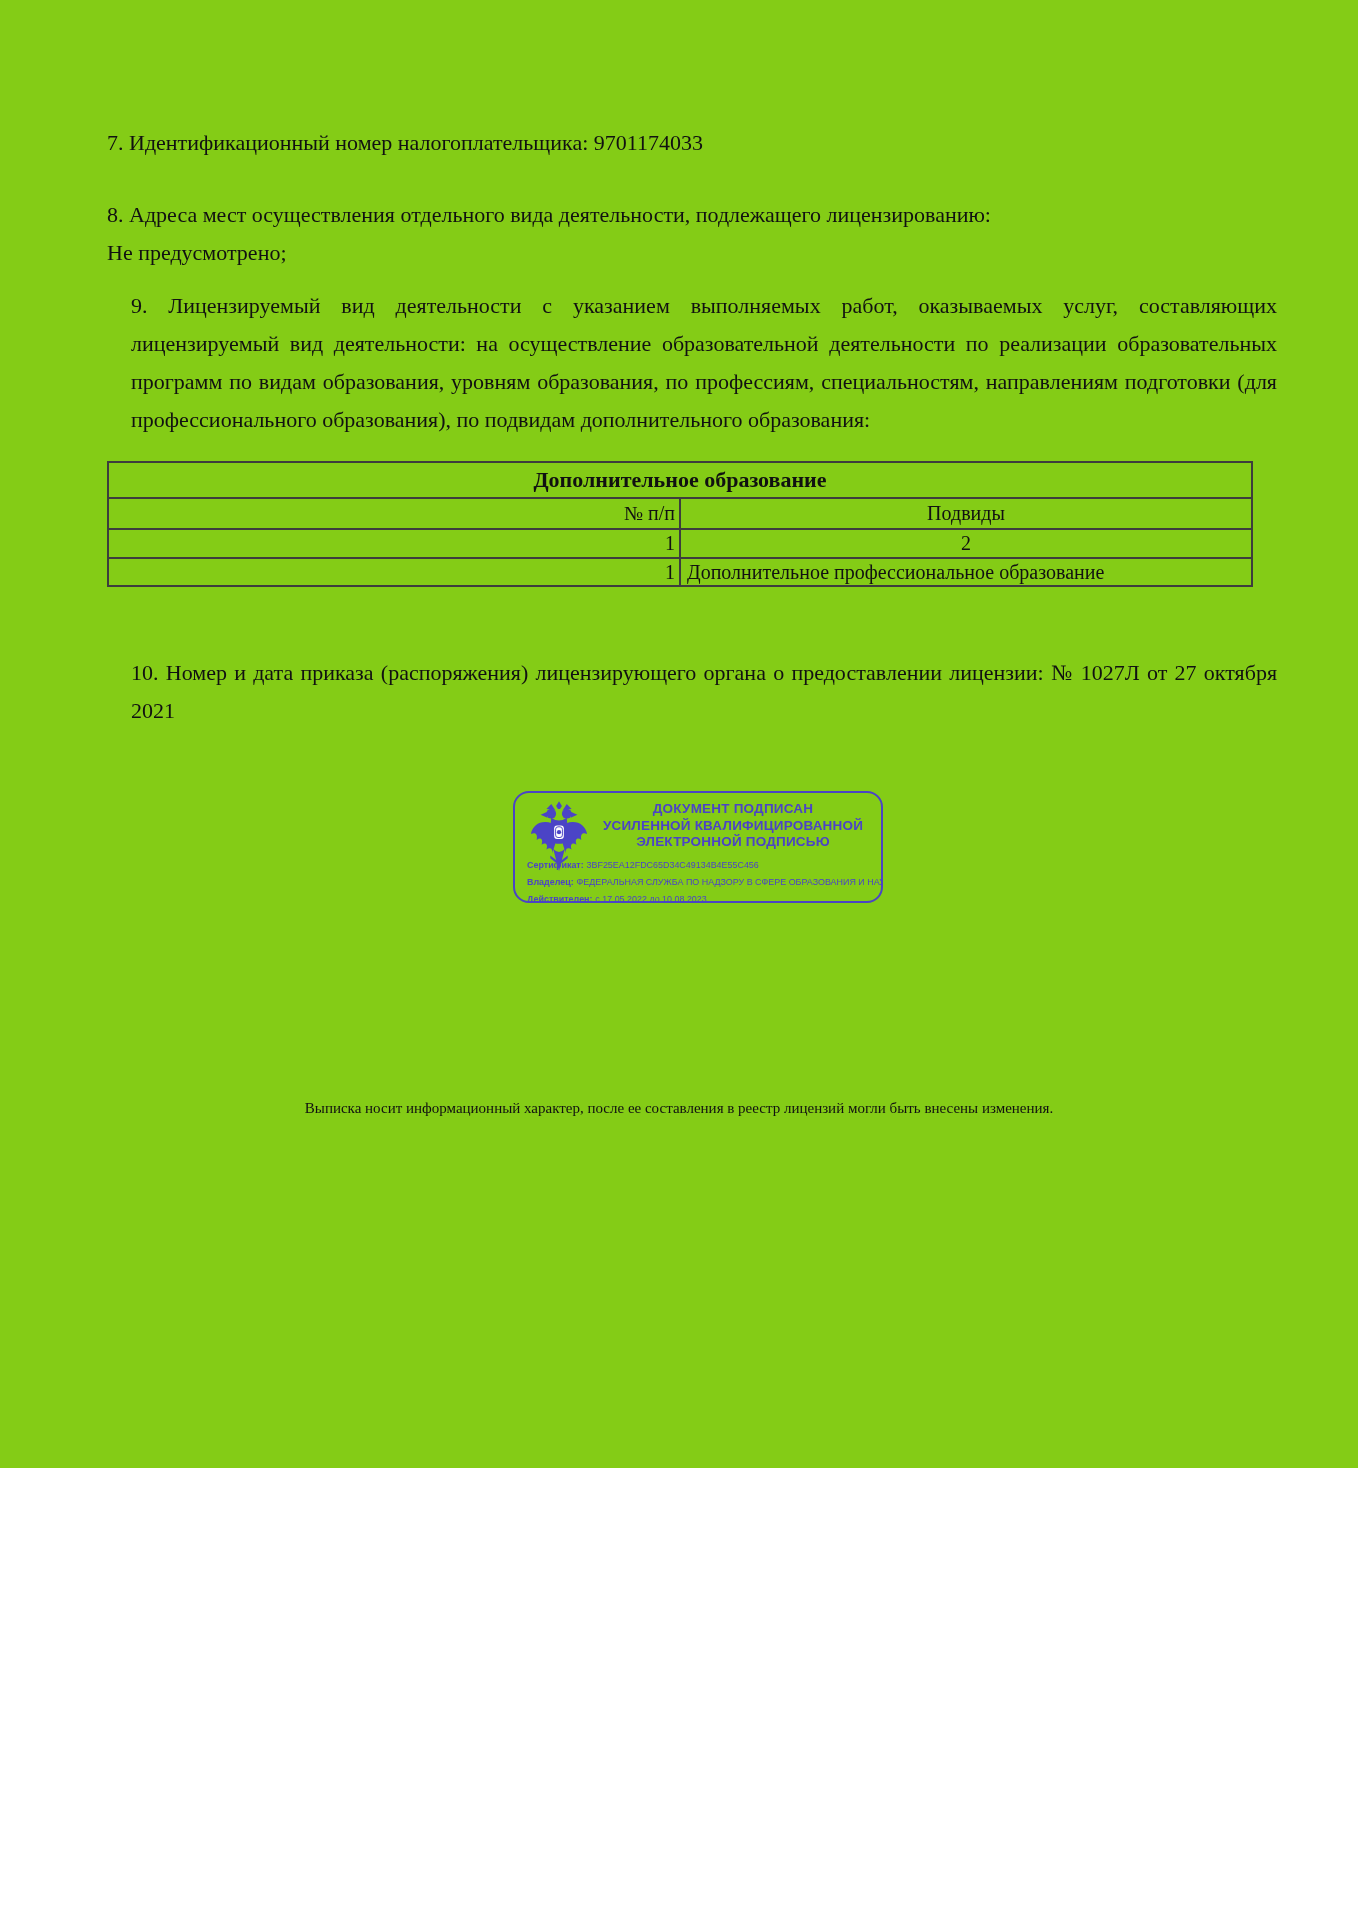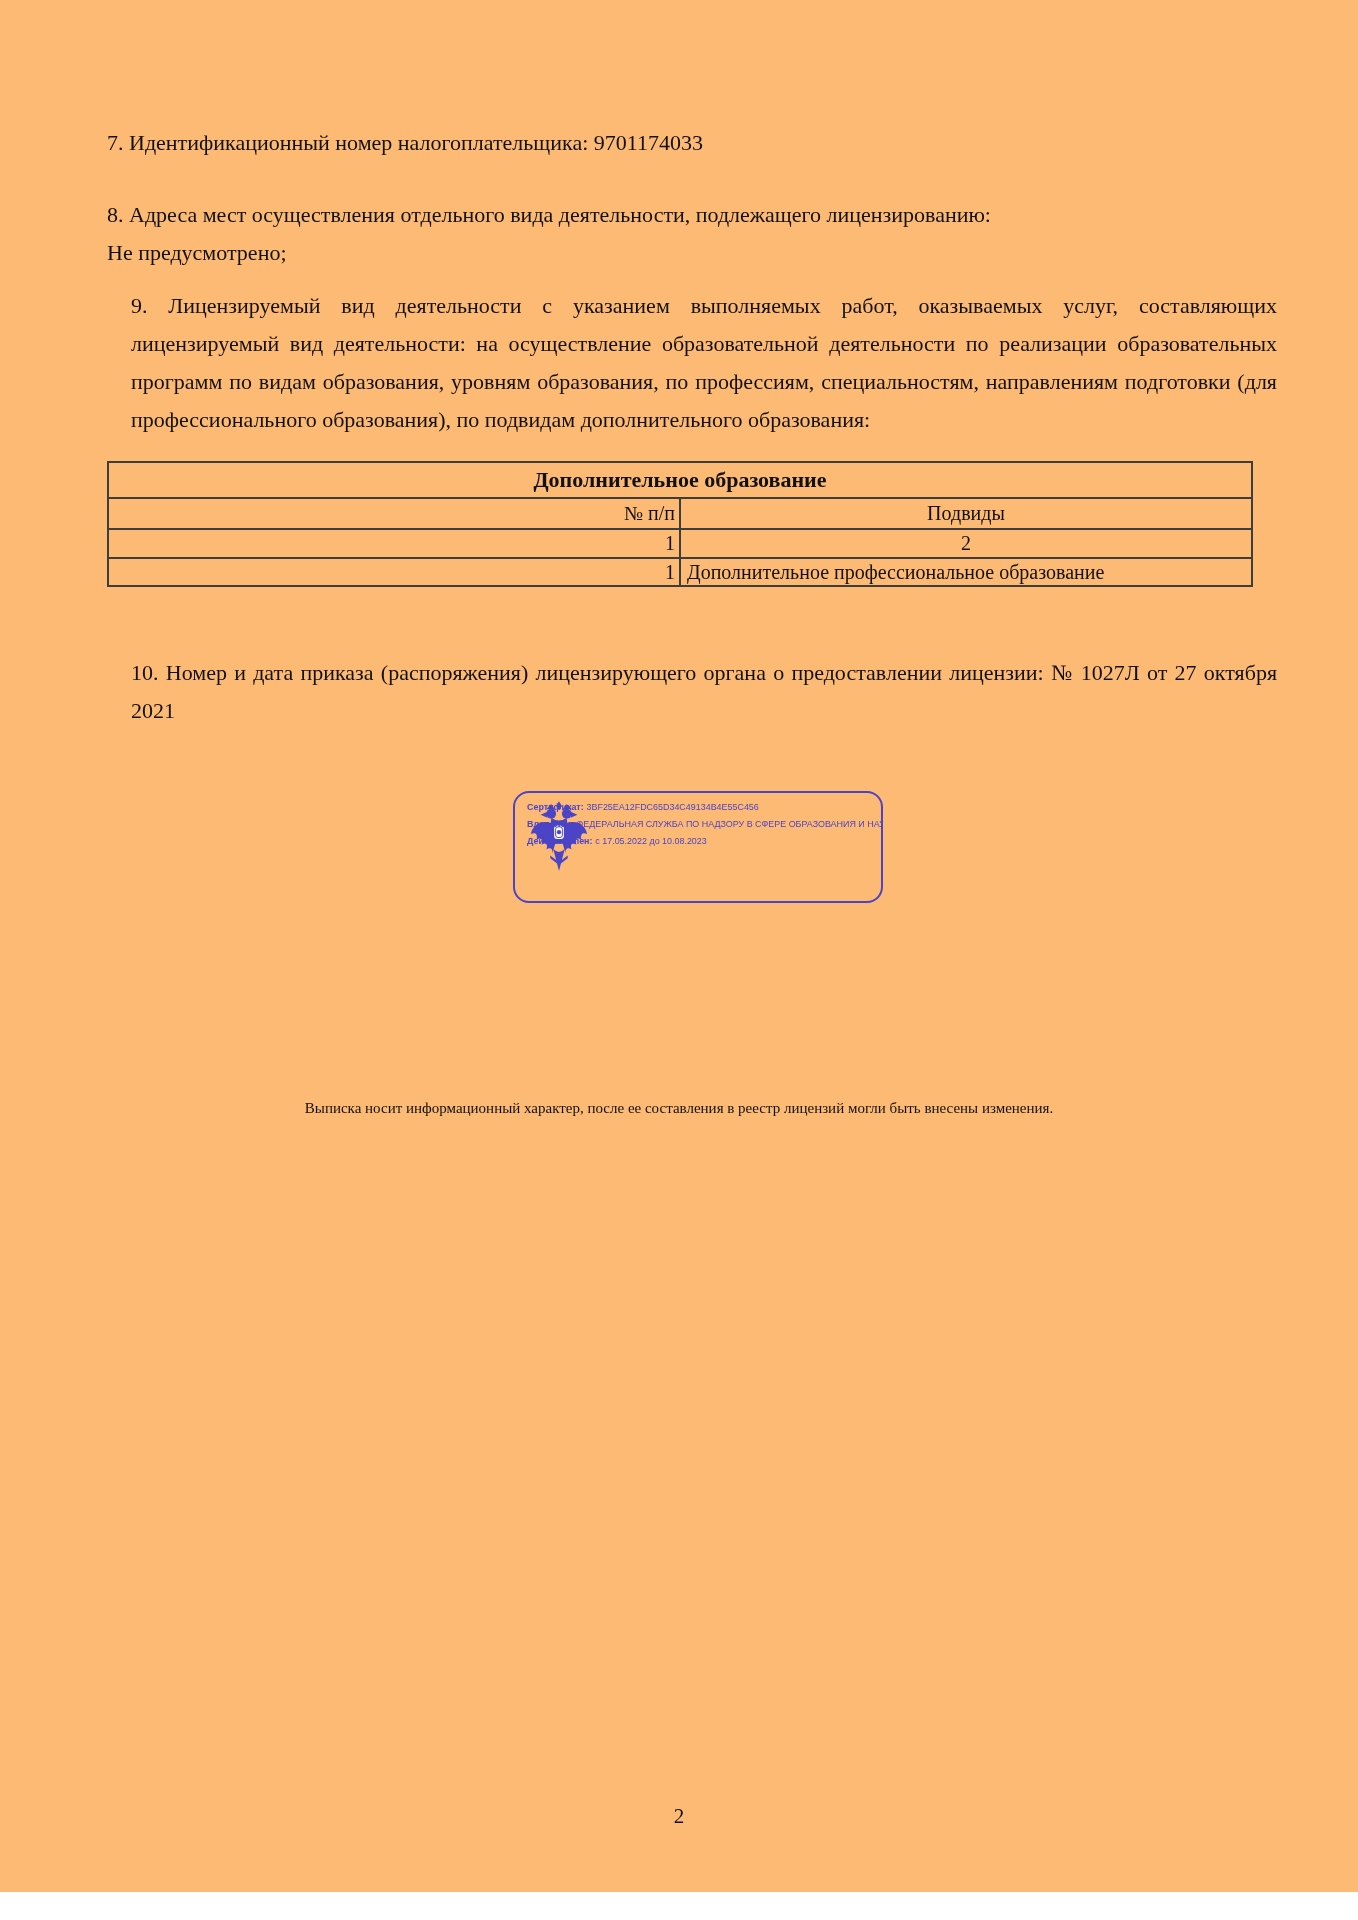--- a/index.html
+++ b/index.html
@@ -1,20 +1,20 @@
 <!DOCTYPE html>
 <html><head>
 <meta charset="utf-8">
 <style>
   html, body { margin: 0; padding: 0; background: #fff; }
   .page {
     position: relative;
     width: 1358px;
-    height: 1892px;
-    background: #fdba74;
+    height: 1468px;
+    background: #84cc16;
     font-family: "Liberation Serif", serif;
     color: #111;
     overflow: hidden;
   }
   .para {
     position: absolute;
     left: 107px;
     width: 1146px;
     font-size: 22px;
     line-height: 38px;
@@ -157,20 +157,25 @@
         <path d="M24 18 Q32 24 40 18 L42 41 Q32 49 22 41 Z"></path>
         <path d="M25 24 C14 20 5 25 3 35 C8 33 10 35 9 41 C13 38 16 40 14 46 C18 43 21 45 19 51 C23 48 26 50 25 55 L30 39 Z"></path>
         <path d="M39 24 C50 20 59 25 61 35 C56 33 54 35 55 41 C51 38 48 40 50 46 C46 43 43 45 45 51 C41 48 38 50 39 55 L34 39 Z"></path>
         <path d="M26 50 L32 73 L38 50 Q32 57 26 50 Z"></path>
         <path d="M23 57 L32 64 L41 57 L41 60 L32 67 L23 60 Z"></path>
         <rect x="27" y="26" width="10" height="14" rx="3" fill="#ffffff"></rect>
         <rect x="28.5" y="27.5" width="7" height="11" rx="2.5" fill="none" stroke="currentColor" stroke-width="1"></rect>
         <circle cx="32" cy="33" r="2.2"></circle>
       </g>
     </svg>
+    <div class="stamp-title">
+      <div>ДОКУМЕНТ ПОДПИСАН</div>
+      <div>УСИЛЕННОЙ КВАЛИФИЦИРОВАННОЙ</div>
+      <div>ЭЛЕКТРОННОЙ ПОДПИСЬЮ</div>
+    </div>
     <div class="stamp-lines">
       <div class="stamp-line"><b>Сертификат:</b><span>3BF25EA12FDC65D34C49134B4E55C456</span></div>
       <div class="stamp-line"><b>Владелец:</b><span>ФЕДЕРАЛЬНАЯ СЛУЖБА ПО НАДЗОРУ В СФЕРЕ ОБРАЗОВАНИЯ И НАУКИ</span></div>
       <div class="stamp-line"><b>Действителен:</b><span>с 17.05.2022 до 10.08.2023</span></div>
     </div>
   </div>
 
   <div class="footer-note">Выписка носит информационный характер, после ее составления в реестр лицензий могли быть внесены изменения.</div>
 
   <div class="page-number">2</div>

